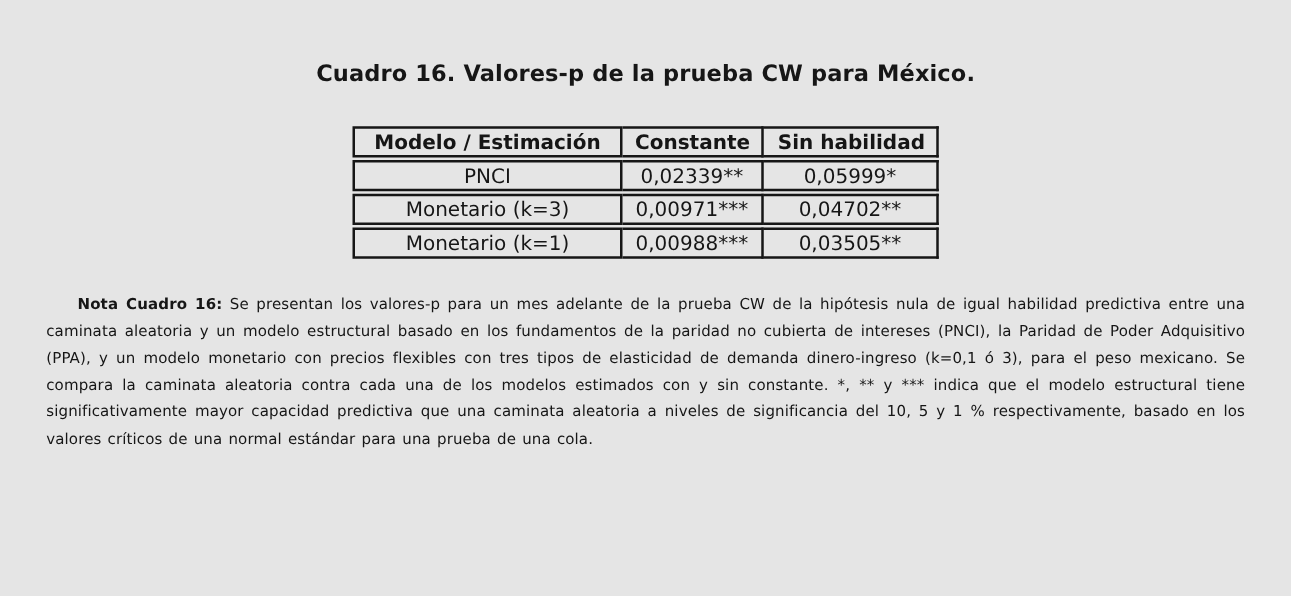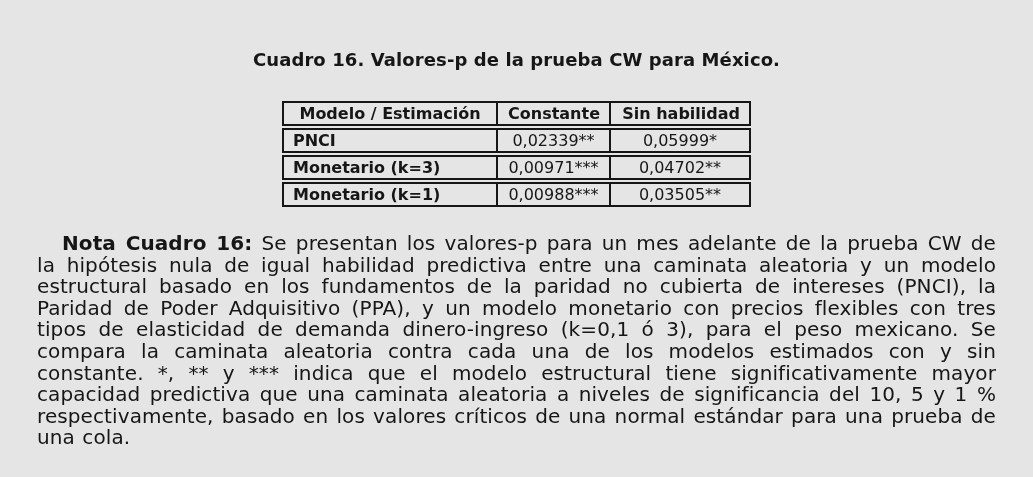--- a/index.html
+++ b/index.html
@@ -44,27 +44,28 @@
   }
   table.pvalues col.c1 { width: 216px; }
   table.pvalues col.c2 { width: 113px; }
   table.pvalues col.c3 { width: 140px; }
   table.pvalues th {
     font-weight: bold;
     text-align: right;
   }
   table.pvalues th.model-col { text-align: center; }
   table.pvalues td.model {
-    font-weight: bold;
+    font-weight: normal;
+    text-align: center;
   }
   table.pvalues td.value { text-align: center; }
   .note {
     margin: 24px 37px 0 37px;
     width: 959px;
-    font-size: 20px;
+    font-size: 12px;
     line-height: 21.6px;
     text-align: justify;
     text-indent: 25px;
     letter-spacing: 0.1px;
     word-spacing: 1px;
   }
   .note .note-label { font-weight: bold; }
 </style>
 </head>
 <body>

